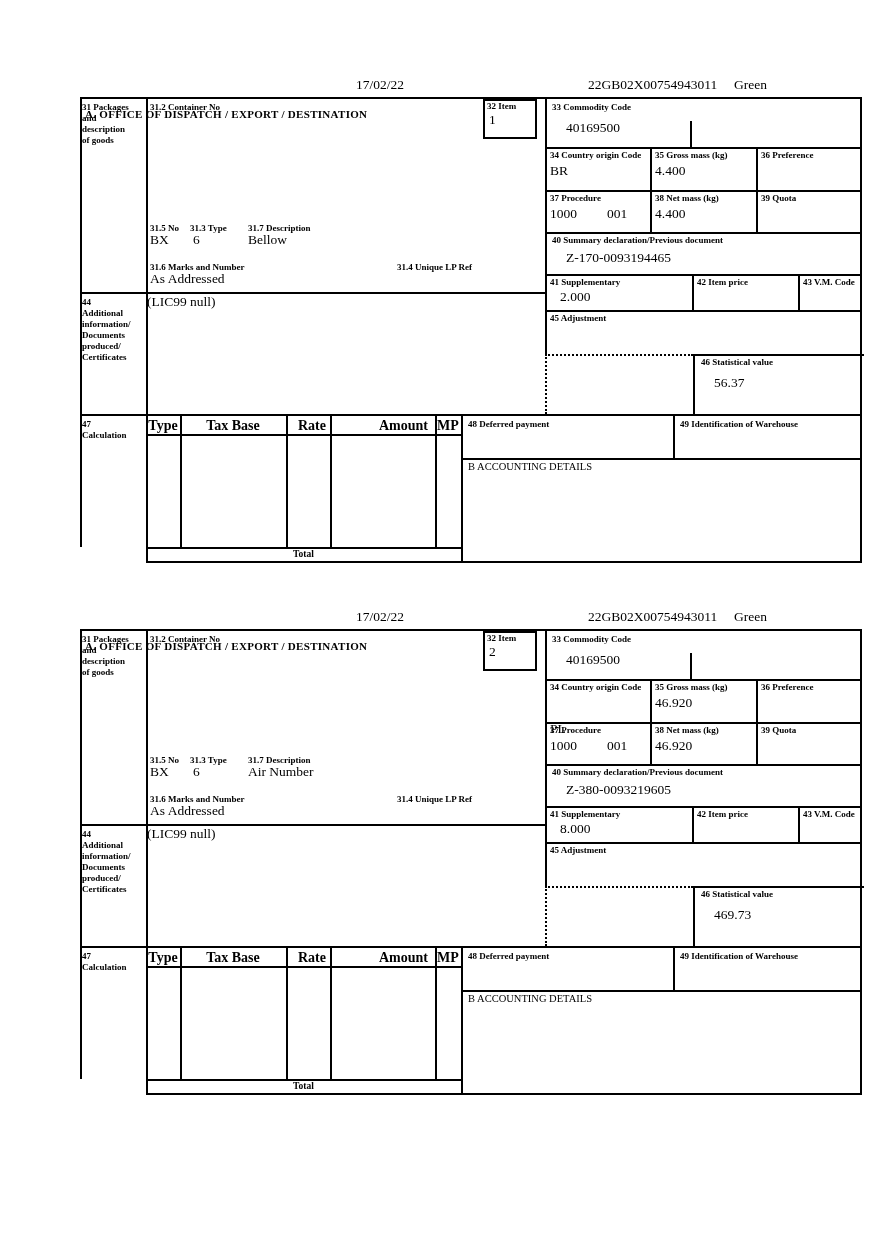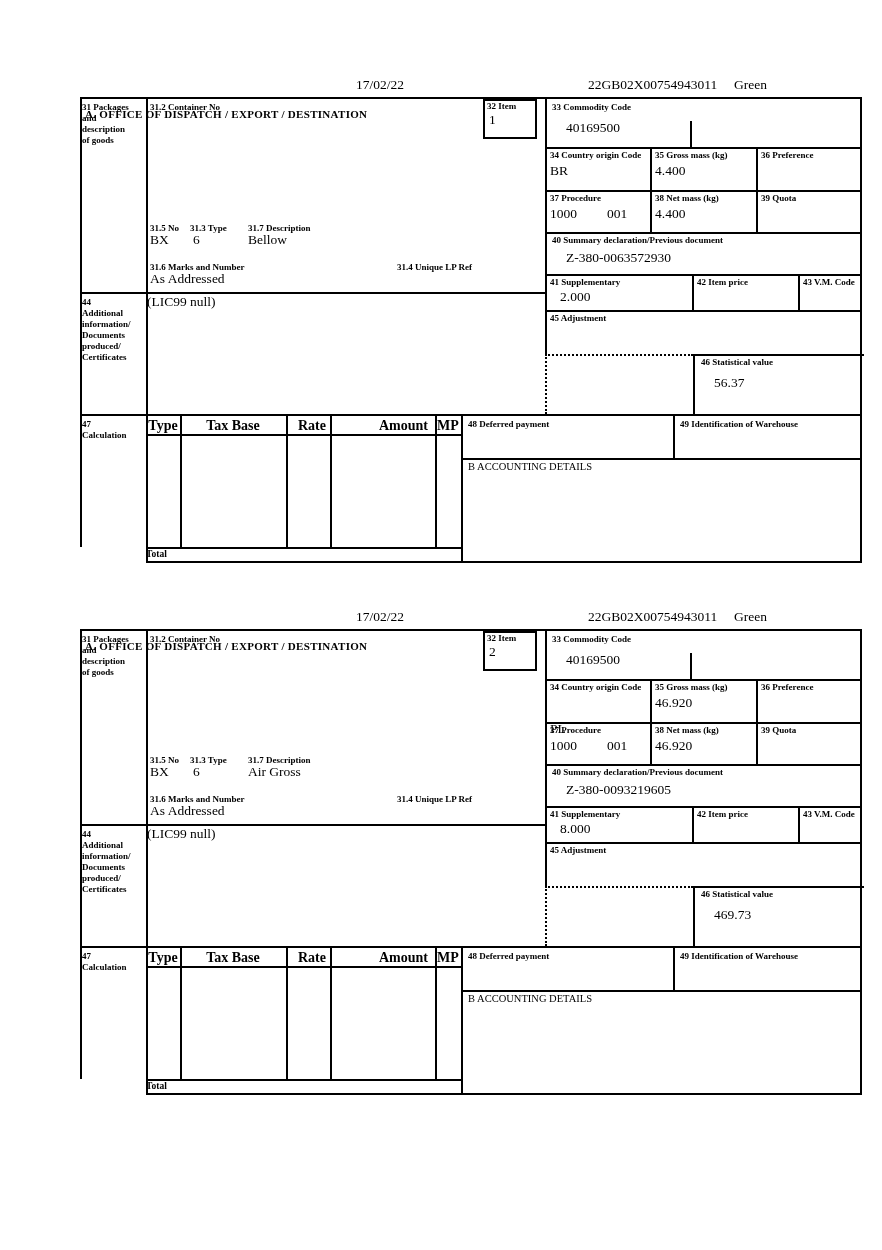--- a/index.html
+++ b/index.html
@@ -11,21 +11,21 @@
   .dhl{position:absolute;border-top:2px dotted #000;height:0;background:none;}
   .lbl{position:absolute;font-size:9px;font-weight:bold;line-height:11px;white-space:nowrap;}
   .wrap{white-space:pre-line;}
   .val{position:absolute;font-size:13.5px;line-height:15px;white-space:nowrap;}
   .hdr-title{position:absolute;font-size:11px;font-weight:bold;letter-spacing:.3px;white-space:nowrap;margin-top:28px;}
   .hdr-val{position:absolute;font-size:13.5px;white-space:nowrap;}
   .b46{position:absolute;border-top:2px solid #000;border-left:2px solid #000;}
   .box32{position:absolute;border:2px solid #000;}
   .th{position:absolute;font-size:14px;font-weight:bold;line-height:13px;}
   .acct{position:absolute;font-size:10.5px;font-weight:normal;white-space:nowrap;}
-  .total{position:absolute;font-size:9.5px;font-weight:bold;text-align:left;}
+  .total{position:absolute;font-size:9.5px;font-weight:bold;text-align:center;}
 </style>
 </head>
 <body>
 
 <div class="page">
 
   <div class="hdr-title" style="left:85px;top:80px;">A.  OFFICE OF DISPATCH / EXPORT / DESTINATION</div>
   <div class="hdr-val" style="left:356px;top:77px;">17/02/22</div>
   <div class="hdr-val" style="left:588px;top:77px;">22GB02X00754943011</div>
   <div class="hdr-val" style="left:734px;top:77px;">Green</div>
@@ -77,21 +77,21 @@
     <div class="lbl" style="left:575px;top:51px;">35 Gross mass (kg)</div>
     <div class="val" style="left:575px;top:64px;">4.400</div>
     <div class="lbl" style="left:681px;top:51px;">36 Preference</div>
     <div class="lbl" style="left:470px;top:94px;">37 Procedure</div>
     <div class="val" style="left:470px;top:107px;">1000</div>
     <div class="val" style="left:527px;top:107px;">001</div>
     <div class="lbl" style="left:575px;top:94px;">38 Net mass (kg)</div>
     <div class="val" style="left:575px;top:107px;">4.400</div>
     <div class="lbl" style="left:681px;top:94px;">39 Quota</div>
     <div class="lbl" style="left:472px;top:136px;">40 Summary declaration/Previous document</div>
-    <div class="val" style="left:486px;top:151px;">Z-380-0063572930</div>
+    <div class="val" style="left:486px;top:151px;">Z-170-0093194465</div>
     <div class="lbl" style="left:470px;top:178px;">41 Supplementary</div>
     <div class="val" style="left:480px;top:190px;">2.000</div>
     <div class="lbl" style="left:617px;top:178px;">42 Item price</div>
     <div class="lbl" style="left:723px;top:178px;">43 V.M. Code</div>
     <div class="lbl" style="left:470px;top:214px;">45 Adjustment</div>
     <div class="lbl" style="left:621px;top:258px;">46 Statistical value</div>
     <div class="val" style="left:634px;top:276px;">56.37</div>
     <div class="lbl" style="left:70px;top:124px;">31.5 No</div>
     <div class="lbl" style="left:110px;top:124px;">31.3 Type</div>
     <div class="lbl" style="left:168px;top:124px;">31.7 Description</div>
@@ -185,21 +185,21 @@
     <div class="lbl" style="left:617px;top:178px;">42 Item price</div>
     <div class="lbl" style="left:723px;top:178px;">43 V.M. Code</div>
     <div class="lbl" style="left:470px;top:214px;">45 Adjustment</div>
     <div class="lbl" style="left:621px;top:258px;">46 Statistical value</div>
     <div class="val" style="left:634px;top:276px;">469.73</div>
     <div class="lbl" style="left:70px;top:124px;">31.5 No</div>
     <div class="lbl" style="left:110px;top:124px;">31.3 Type</div>
     <div class="lbl" style="left:168px;top:124px;">31.7 Description</div>
     <div class="val" style="left:70px;top:133px;">BX</div>
     <div class="val" style="left:113px;top:133px;">6</div>
-    <div class="val" style="left:168px;top:133px;">Air Gross</div>
+    <div class="val" style="left:168px;top:133px;">Air Number</div>
     <div class="lbl" style="left:70px;top:163px;">31.6 Marks and Number</div>
     <div class="lbl" style="left:317px;top:163px;">31.4 Unique LP Ref</div>
     <div class="val" style="left:70px;top:172px;">As Addressed</div>
     <div class="lbl wrap" style="left:2px;top:198px;width:62px;">44
 Additional
 information/
 Documents
 produced/
 Certificates</div>
     <div class="val" style="left:67px;top:195px;">(LIC99 null)</div>

